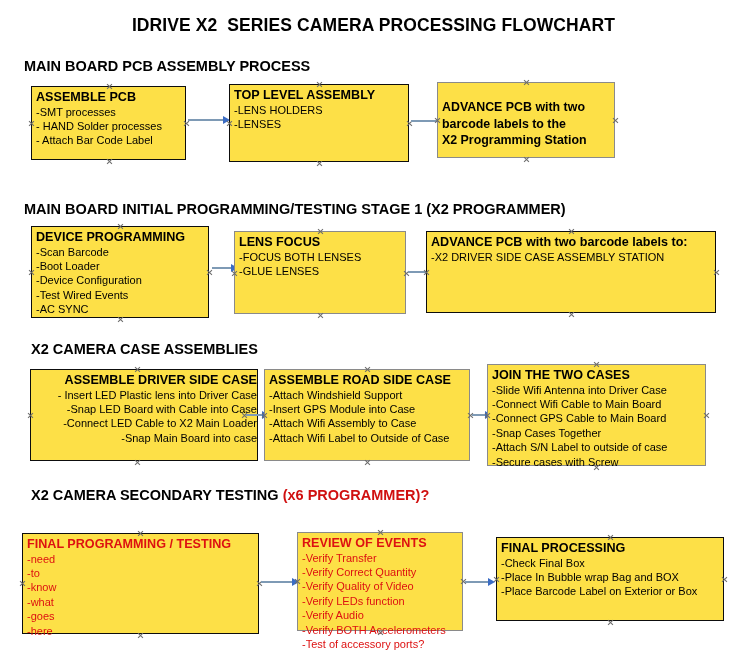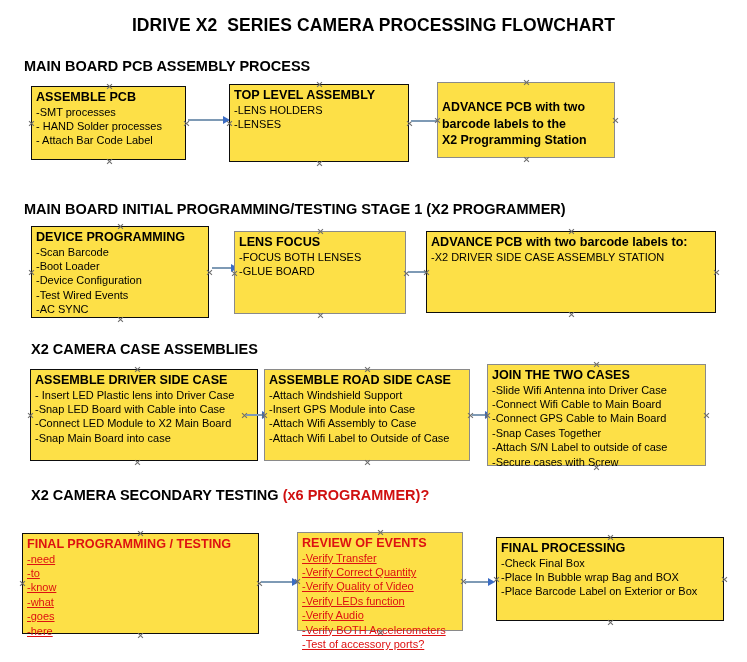--- a/index.html
+++ b/index.html
@@ -73,21 +73,21 @@
   .box .box-inner {
     position: absolute;
     left: 4px;
     top: 3px;
     right: 0;
   }
   
   .box.body-bold .box-line { font-weight: bold; font-size: 12.4px; line-height: 16.5px; }
   
   .box.text-red .box-title { color: #dd1111; }
-  .box.text-red .box-line  { color: #dd1111; text-decoration: underline; }
+  .box.text-red .box-line  { color: #dd1111; }
 
   
   .handle {
     position: absolute;
     width: 7px;
     height: 7px;
     pointer-events: none;
   }
   .handle::before, .handle::after {
     content: "";
@@ -198,21 +198,21 @@
 
   <div class="arrow" style="left:212px; top:264px; width:28px; height:9px;">
     <span class="shaft" style="width:19px;"></span>
     <span class="head" style="left:19px;"></span>
   </div>
 
   <div class="box border-gray" style="left:234px; top:231px; width:172px; height:83px;">
     <div class="box-inner">
       <div class="box-title">LENS FOCUS</div>
       <div class="box-line">-FOCUS BOTH LENSES</div>
-      <div class="box-line">-GLUE BOARD</div>
+      <div class="box-line">-GLUE LENSES</div>
     </div>
     <span class="handle" style="left:82px; top:-4px;"></span>
     <span class="handle" style="left:82px; top:80px;"></span>
     <span class="handle" style="left:-4px; top:38px;"></span>
     <span class="handle" style="left:168px; top:38px;"></span>
   </div>
 
   <div class="arrow" style="left:408px; top:268px; width:30px; height:9px;">
     <span class="shaft" style="width:21px;"></span>
     <span class="head" style="left:21px;"></span>
@@ -226,26 +226,26 @@
     <span class="handle" style="left:141px; top:-4px;"></span>
     <span class="handle" style="left:141px; top:79px;"></span>
     <span class="handle" style="left:-4px; top:37px;"></span>
     <span class="handle" style="left:286px; top:37px;"></span>
   </div>
 
   <div class="section-heading" style="left:31px; top:341px;">
     <span>X2 CAMERA CASE ASSEMBLIES</span>
   </div>
 
-  <div class="box border-black" style="left:30px; top:369px; width:228px; height:92px;">
+  <div class="box border-black" style="left:30px; top:369px; width:228px; height:92px;text-align:right;">
     <div class="box-inner">
       <div class="box-title">ASSEMBLE DRIVER SIDE CASE</div>
       <div class="box-line">- Insert LED Plastic lens into Driver Case</div>
       <div class="box-line">-Snap LED Board with Cable into Case</div>
-      <div class="box-line">-Connect LED Module to X2 Main Board</div>
+      <div class="box-line">-Connect LED Cable to X2 Main Loader</div>
       <div class="box-line">-Snap Main Board into case</div>
     </div>
     <span class="handle" style="left:103px; top:-4px;"></span>
     <span class="handle" style="left:103px; top:89px;"></span>
     <span class="handle" style="left:-4px; top:42px;"></span>
     <span class="handle" style="left:210px; top:42px;"></span>
   </div>
 
   <div class="arrow" style="left:246px; top:411px; width:25px; height:9px;">
     <span class="shaft" style="width:16px;"></span>

